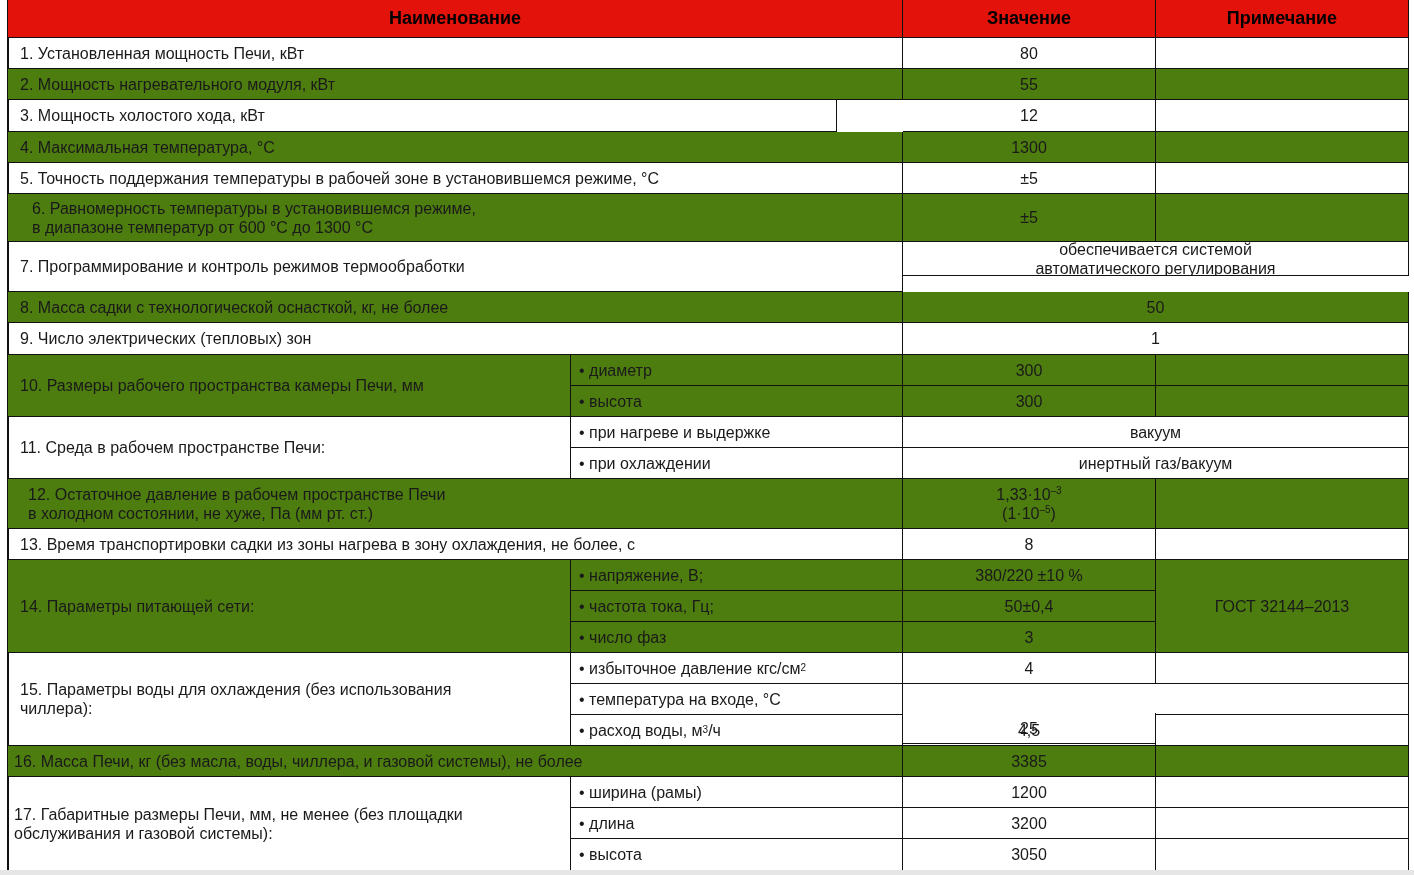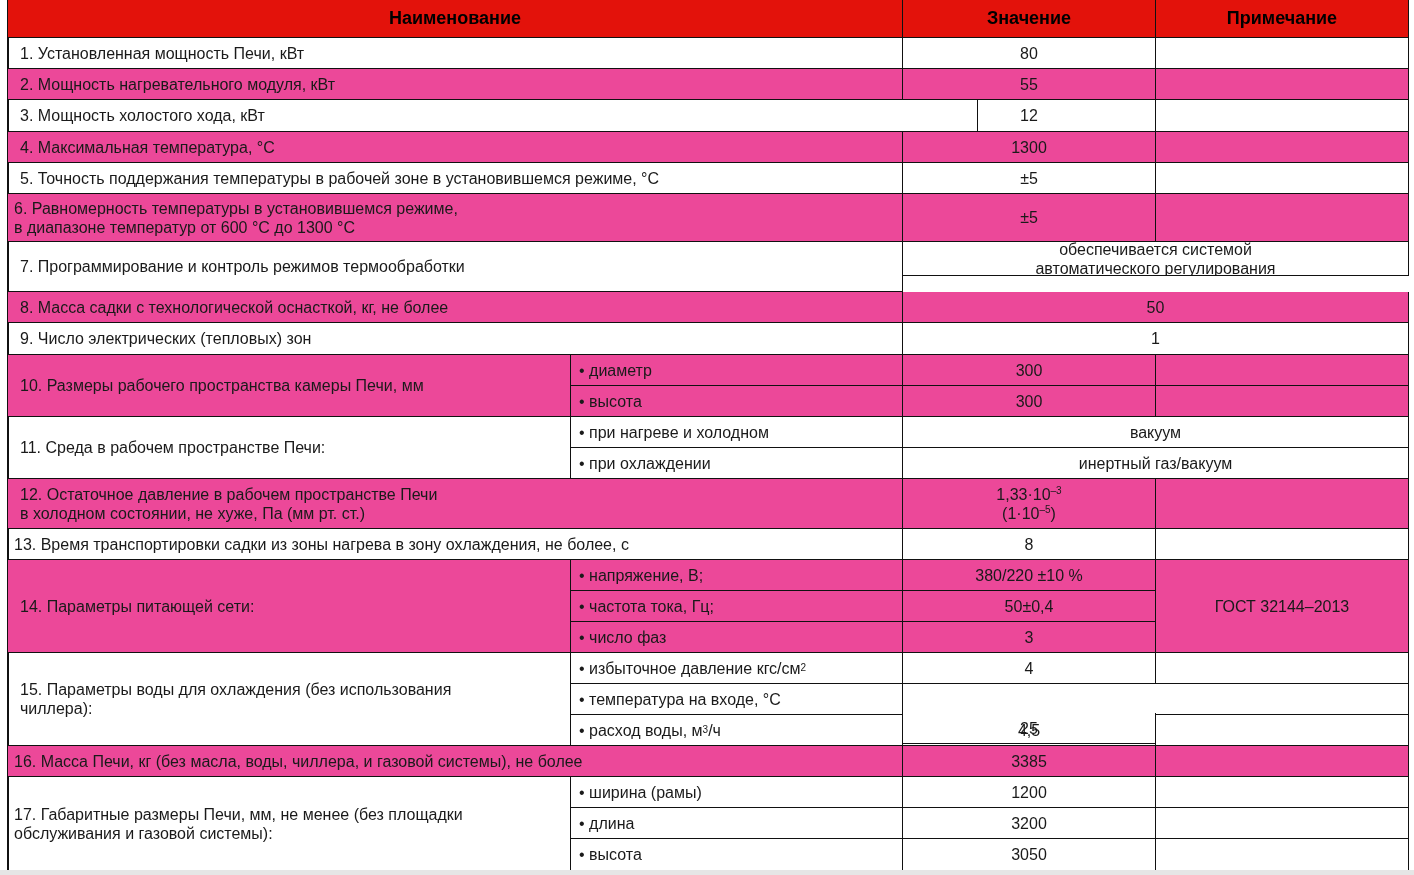--- a/index.html
+++ b/index.html
@@ -4,21 +4,21 @@
 <style>
   html,body{margin:0;padding:0;background:#fff;}
   body{width:1414px;height:875px;position:relative;overflow:hidden;
        font-family:"Liberation Sans","DejaVu Sans",sans-serif;color:#1a1a1a;}
   .cell{position:absolute;box-sizing:border-box;border-right:1.5px solid #111;border-bottom:1.5px solid #111;
         display:flex;align-items:center;font-size:16px;line-height:19px;overflow:hidden;}
   .hdr{background:#e3120b;color:#000000;font-weight:bold;font-size:18px;justify-content:center;border-bottom:1.5px solid #111;}
   .name{padding-left:12px;white-space:pre-line;}
   .center{justify-content:center;text-align:center;white-space:pre-line;}
   .sub{padding-left:8px;}
-  .sh{background:#ec4899;}
+  .sh{background:#4d7c0f;}
   #leftline{position:absolute;left:7px;top:0;width:1.5px;height:871px;background:#111;}
   #bottomline{position:absolute;left:0;top:870px;width:1414px;height:5px;background:#e6e6e6;}
   sup{font-size:10px;line-height:0;}
 </style>
 </head>
 <body>
 
 <div id="leftline"></div>
 
 <div class="cell hdr" style="left:8px;top:0;width:895px;height:38px;">Наименование</div>
@@ -26,33 +26,33 @@
 <div class="cell hdr" style="left:1156px;top:0;width:253px;height:38px;">Примечание</div>
 
 <div class="cell name" style="left:8px;top:38px;width:895px;height:31px;">1. Установленная мощность Печи, кВт</div>
 <div class="cell center" style="left:903px;top:38px;width:253px;height:31px;">80</div>
 <div class="cell" style="left:1156px;top:38px;width:253px;height:31px;"></div>
 
 <div class="cell name sh" style="left:8px;top:69px;width:895px;height:31px;">2. Мощность нагревательного модуля, кВт</div>
 <div class="cell center sh" style="left:903px;top:69px;width:253px;height:31px;">55</div>
 <div class="cell sh" style="left:1156px;top:69px;width:253px;height:31px;"></div>
 
-<div class="cell name" style="left:8px;top:100px;width:970px;height:32px;">3. Мощность холостого хода, кВт</div>
+<div class="cell name" style="left:8px;top:100px;width:829px;height:32px;">3. Мощность холостого хода, кВт</div>
 <div class="cell center" style="left:903px;top:100px;width:253px;height:32px;">12</div>
 <div class="cell" style="left:1156px;top:100px;width:253px;height:32px;"></div>
 
 <div class="cell name sh" style="left:8px;top:132px;width:895px;height:31px;">4. Максимальная температура, °С</div>
 <div class="cell center sh" style="left:903px;top:132px;width:253px;height:31px;">1300</div>
 <div class="cell sh" style="left:1156px;top:132px;width:253px;height:31px;"></div>
 
 <div class="cell name" style="left:8px;top:163px;width:895px;height:31px;">5. Точность поддержания температуры в рабочей зоне в установившемся режиме, °С</div>
 <div class="cell center" style="left:903px;top:163px;width:253px;height:31px;">±5</div>
 <div class="cell" style="left:1156px;top:163px;width:253px;height:31px;"></div>
 
-<div class="cell name sh" style="left:8px;top:194px;width:895px;height:48px;padding-left:6px;"> 6. Равномерность температуры в установившемся режиме,
+<div class="cell name sh" style="left:8px;top:194px;width:895px;height:48px;padding-left:24px;"> 6. Равномерность температуры в установившемся режиме,
 в диапазоне температур от 600 °С до 1300 °С</div>
 <div class="cell center sh" style="left:903px;top:194px;width:253px;height:48px;">±5</div>
 <div class="cell sh" style="left:1156px;top:194px;width:253px;height:48px;"></div>
 
 <div class="cell name" style="left:8px;top:242px;width:895px;height:50px;">7. Программирование и контроль режимов термообработки</div>
 <div class="cell center" style="left:903px;top:242px;width:506px;height:34px;text-align:center;">обеспечивается системой
 автоматического регулирования</div>
 
 <div class="cell name sh" style="left:8px;top:292px;width:895px;height:31px;">8. Масса садки с технологической оснасткой, кг, не более</div>
 <div class="cell center sh" style="left:903px;top:292px;width:506px;height:31px;">50</div>
@@ -62,34 +62,34 @@
 
 <div class="cell name sh" style="left:8px;top:355px;width:563px;height:62px;">10. Размеры рабочего пространства камеры Печи, мм</div>
 <div class="cell sub sh" style="left:571px;top:355px;width:332px;height:31px;">• диаметр</div>
 <div class="cell center sh" style="left:903px;top:355px;width:253px;height:31px;">300</div>
 <div class="cell sh" style="left:1156px;top:355px;width:253px;height:31px;"></div>
 <div class="cell sub sh" style="left:571px;top:386px;width:332px;height:31px;">• высота</div>
 <div class="cell center sh" style="left:903px;top:386px;width:253px;height:31px;">300</div>
 <div class="cell sh" style="left:1156px;top:386px;width:253px;height:31px;"></div>
 
 <div class="cell name" style="left:8px;top:417px;width:563px;height:62px;">11. Среда в рабочем пространстве Печи:</div>
-<div class="cell sub" style="left:571px;top:417px;width:332px;height:31px;">• при нагреве и холодном</div>
+<div class="cell sub" style="left:571px;top:417px;width:332px;height:31px;">• при нагреве и выдержке</div>
 <div class="cell center" style="left:903px;top:417px;width:506px;height:31px;">вакуум</div>
 <div class="cell sub" style="left:571px;top:448px;width:332px;height:31px;">• при охлаждении</div>
 <div class="cell center" style="left:903px;top:448px;width:506px;height:31px;">инертный газ/вакуум</div>
 
-<div class="cell name sh" style="left:8px;top:479px;width:895px;height:50px;padding-left:12px;"> 12. Остаточное давление в рабочем пространстве Печи
+<div class="cell name sh" style="left:8px;top:479px;width:895px;height:50px;padding-left:20px;"> 12. Остаточное давление в рабочем пространстве Печи
 в холодном состоянии, не хуже, Па (мм рт. ст.)</div>
 <div class="cell center sh" style="left:903px;top:479px;width:253px;height:50px;flex-direction:column;justify-content:center;">
   <div><span>1,33·10</span><sup>–3</sup></div>
   <div><span>(1·10</span><sup>–5</sup><span>)</span></div>
 </div>
 <div class="cell sh" style="left:1156px;top:479px;width:253px;height:50px;"></div>
 
-<div class="cell name" style="left:8px;top:529px;width:895px;height:31px;padding-left:6px;"> 13. Время транспортировки садки из зоны нагрева в зону охлаждения, не более, с</div>
+<div class="cell name" style="left:8px;top:529px;width:895px;height:31px;"> 13. Время транспортировки садки из зоны нагрева в зону охлаждения, не более, с</div>
 <div class="cell center" style="left:903px;top:529px;width:253px;height:31px;">8</div>
 <div class="cell" style="left:1156px;top:529px;width:253px;height:31px;"></div>
 
 <div class="cell name sh" style="left:8px;top:560px;width:563px;height:93px;">14. Параметры питающей сети:</div>
 <div class="cell sub sh" style="left:571px;top:560px;width:332px;height:31px;">• напряжение, В;</div>
 <div class="cell center sh" style="left:903px;top:560px;width:253px;height:31px;">380/220 ±10 %</div>
 <div class="cell sub sh" style="left:571px;top:591px;width:332px;height:31px;">• частота тока, Гц;</div>
 <div class="cell center sh" style="left:903px;top:591px;width:253px;height:31px;">50±0,4</div>
 <div class="cell sub sh" style="left:571px;top:622px;width:332px;height:31px;">• число фаз</div>
 <div class="cell center sh" style="left:903px;top:622px;width:253px;height:31px;">3</div>

